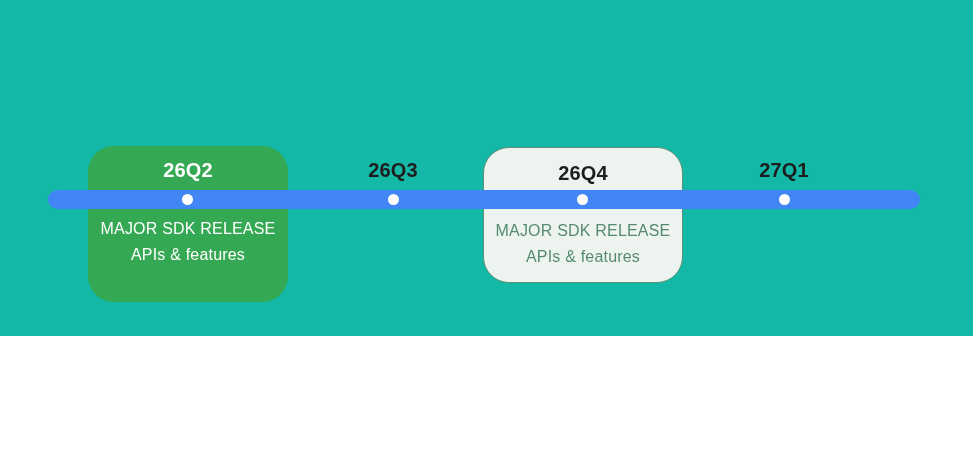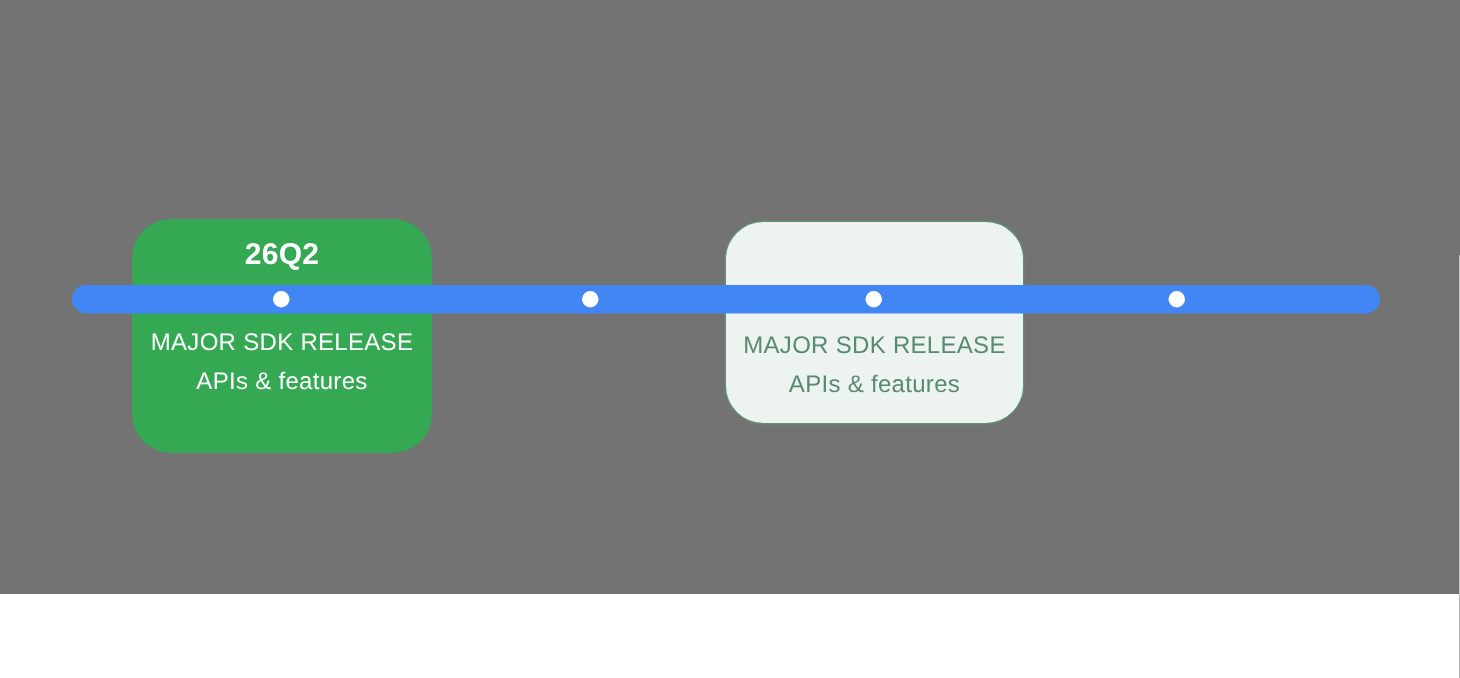--- a/index.html
+++ b/index.html
@@ -1,21 +1,21 @@
 <!DOCTYPE html>
 <html><head>
 <meta charset="utf-8">
 <style>
   * { margin: 0; padding: 0; box-sizing: border-box; }
   html, body { background: #ffffff; }
   .canvas {
     position: relative;
     width: 973px;
-    height: 396px;
-    background: #737373;
+    height: 336px;
+    background: #14b8a6;
     font-family: "Liberation Sans", sans-serif;
     overflow: hidden;
   }
   
   .bar {
     position: absolute;
     left: 48px;
     top: 190px;
     width: 872px;
     height: 19px;
@@ -105,27 +105,30 @@
 
   <div class="card card-filled">
     <div class="card-title">26Q2</div>
     <div class="card-body">
       <div>MAJOR SDK RELEASE</div>
       <div>APIs &amp; features</div>
     </div>
   </div>
 
   <div class="card card-outlined">
+    <div class="card-title">26Q4</div>
     <div class="card-body">
       <div>MAJOR SDK RELEASE</div>
       <div>APIs &amp; features</div>
     </div>
   </div>
 
   <div class="bar"></div>
 
   <div class="dot dot-1"></div>
   <div class="dot dot-2"></div>
   <div class="dot dot-3"></div>
   <div class="dot dot-4"></div>
 
+  <div class="q-label q-label-26q3">26Q3</div>
+  <div class="q-label q-label-27q1">27Q1</div>
 
 </div>
 
 </body></html>

